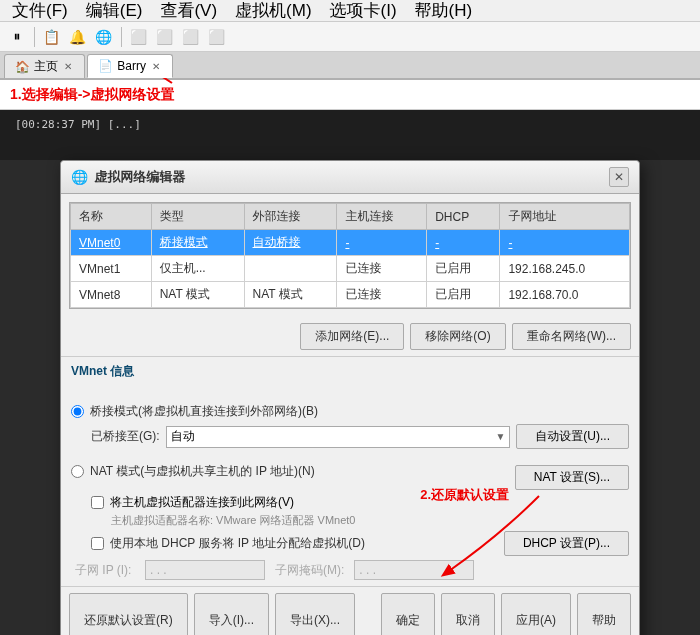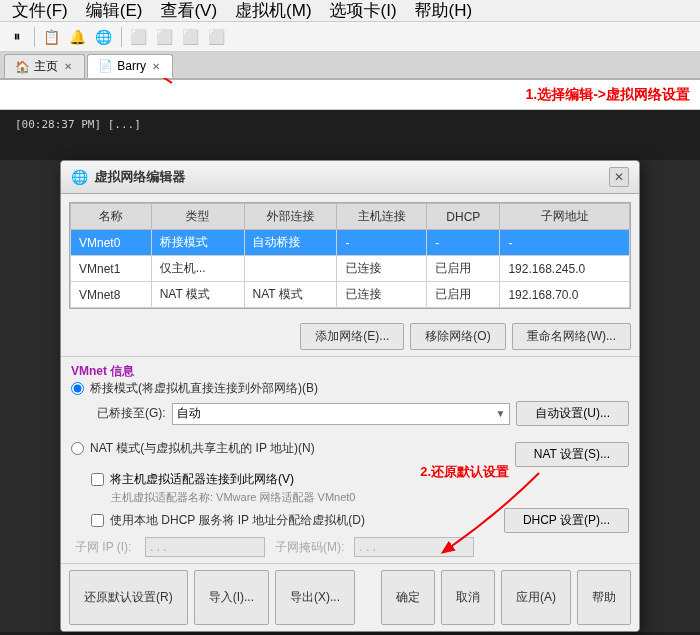--- a/index.html
+++ b/index.html
@@ -93,21 +93,20 @@
     }
 
     
     .instruction-bar {
       background: #fff;
       height: 30px;
       display: flex;
       align-items: center;
       padding: 0 10px;
       border-bottom: 1px solid #ccc;
-      justify-content: flex-end;
     }
     .instruction-text {
       color: #e00;
       font-size: 14px;
       font-weight: bold;
     }
     .dialog {
       background: #f0f0f0;
       border: 1px solid #888;
       border-radius: 4px;
@@ -150,33 +149,34 @@
     .net-table {
       width: 100%;
       border-collapse: collapse;
       font-size: 12px;
       margin: 0;
     }
     .net-table th {
       background: #dcdcdc;
       border: 1px solid #bbb;
       padding: 4px 8px;
-      text-align: center;
+      text-align: left;
       font-weight: normal;
       color: #333;
     }
     .net-table td {
       border: 1px solid #d0d0d0;
       padding: 4px 8px;
       color: #333;
       background: #fff;
     }
     .net-table tr.selected td {
       background: #3399ff;
       color: #fff;
+      text-decoration: underline;
     }
 
     .table-container {
       padding: 8px;
       background: #f0f0f0;
     }
     .table-wrapper {
       border: 1px solid #aaa;
       background: #fff;
     }
@@ -200,38 +200,38 @@
 
     
     .info-section {
       padding: 6px 10px;
       border-top: 1px solid #ccc;
       background: #f0f0f0;
     }
     .info-title {
       font-size: 12px;
       font-weight: bold;
-      margin-bottom: 0;
-      color: #a21caf;
+      margin-bottom: 23px;
+      color: #0c4a6e;
     }
     .radio-row {
       display: flex;
       align-items: center;
       gap: 6px;
       margin-bottom: 4px;
     }
     .radio-row label {
       font-size: 12px;
       color: #333;
     }
     .sub-row {
       display: flex;
       align-items: center;
       gap: 6px;
-      margin-left: 26px;
+      margin-left: 20px;
       margin-bottom: 4px;
     }
     .sub-label {
       font-size: 12px;
       color: #333;
     }
     .dropdown-box {
       flex: 1;
       height: 22px;
       border: 1px solid #aaa;

